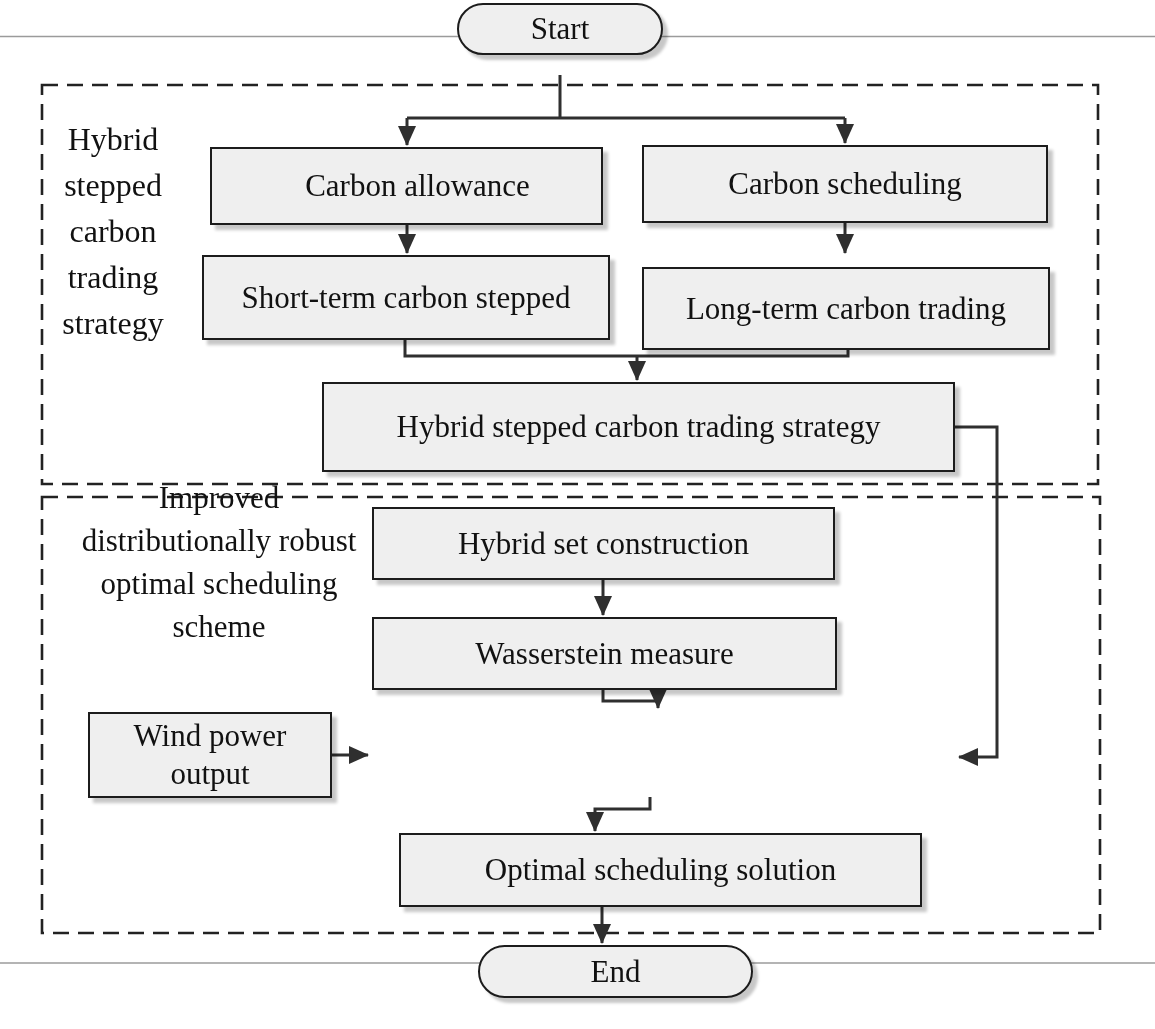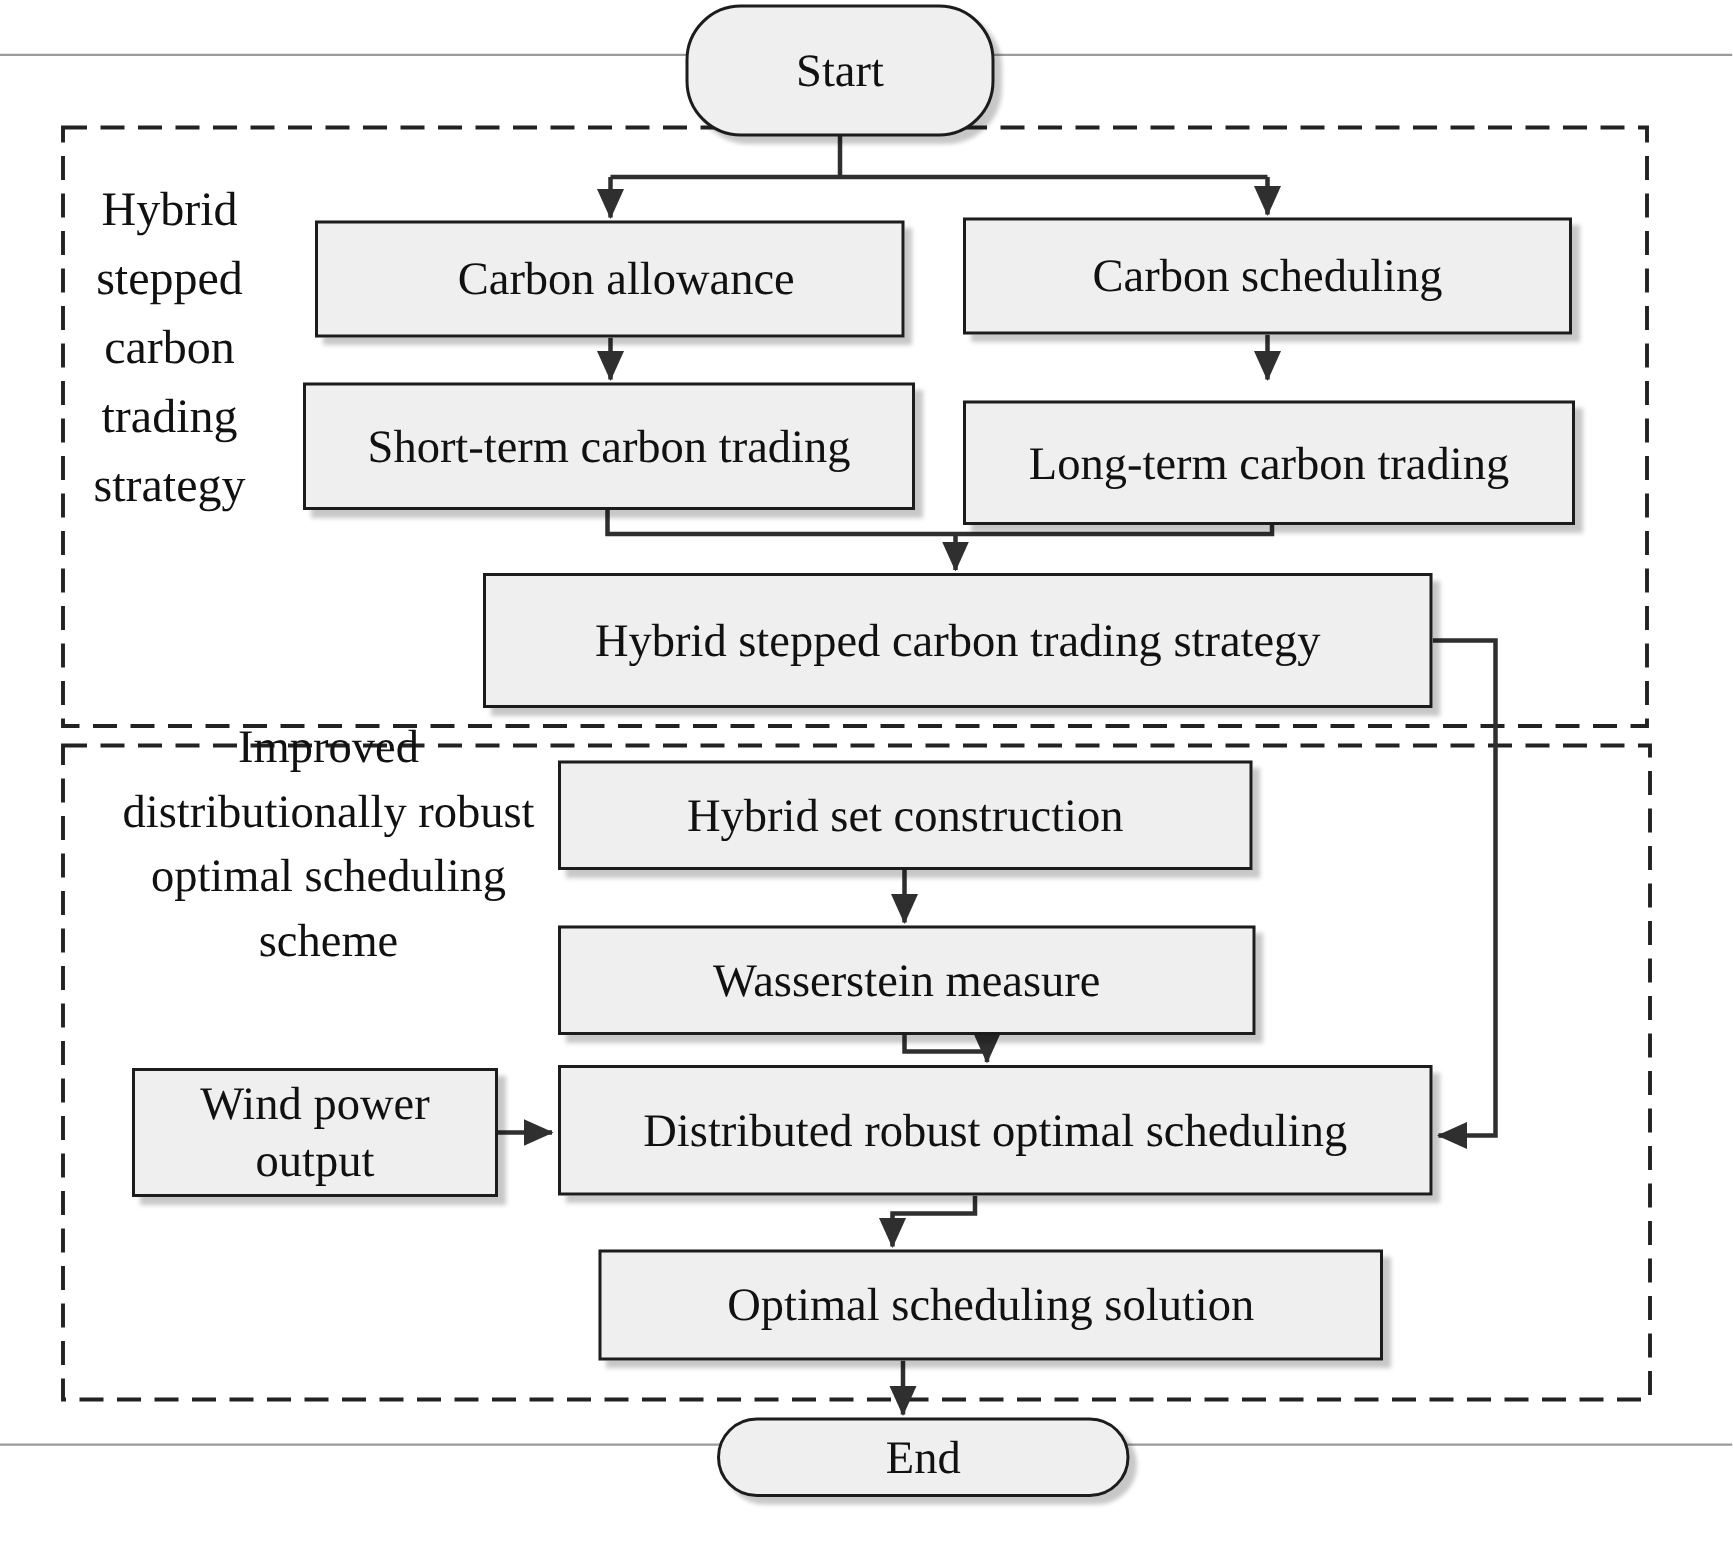--- a/index.html
+++ b/index.html
@@ -55,21 +55,21 @@
   }
   .group-label.top-label {
     left: 33px; top: 116px; width: 160px;
     font-size: 32px; line-height: 46px;
   }
   .group-label.bottom-label {
     left: 63px; top: 476px; width: 312px;
     font-size: 31px; line-height: 43px;
   }
   
-  #n-start        { left: 457px; top: 3px;   width: 206px; height: 88px; text-align: center; }
+  #n-start        { left: 457px; top: 3px;   width: 206px; height: 52px; text-align: center; }
   #n-allowance    { left: 210px; top: 147px; width: 393px; height: 78px; padding-left: 28px; }
   #n-assessment   { left: 642px; top: 145px; width: 406px; height: 78px; }
   #n-shortterm    { left: 202px; top: 255px; width: 408px; height: 85px; }
   #n-longterm     { left: 642px; top: 255px; width: 408px; height: 83px; margin-top: 12px; }
   #n-hybrid       { left: 322px; top: 382px; width: 633px; height: 90px; }
   #n-fuzzy        { left: 372px; top: 507px; width: 463px; height: 73px; }
   #n-wasserstein  { left: 372px; top: 617px; width: 465px; height: 73px; }
   #n-wind         { left: 88px;  top: 712px; width: 244px; height: 86px; }
   #n-distributed  { left: 372px; top: 710px; width: 583px; height: 87px; }
   #n-optimal      { left: 370px; top: 833px; width: 523px; height: 74px; margin-left: 29px; }
@@ -104,26 +104,25 @@
     <path class="edge" marker-end="url(#arrow)" d="M603,580 L603,615"></path>
     <path class="edge" marker-end="url(#arrow)" d="M603,690 L603,701 L658,701 L658,708"></path>
     <path class="edge" marker-end="url(#arrow)" d="M332,755 L368,755"></path>
     <path class="edge" marker-end="url(#arrow)" d="M650,797 L650,809 L595,809 L595,831"></path>
     <path class="edge" marker-end="url(#arrow)" d="M602,907 L602,943"></path>
   </svg>
 
   <div id="n-start" class="node stadium">Start</div>
   <div id="n-allowance" class="node">Carbon allowance</div>
   <div id="n-assessment" class="node">Carbon scheduling</div>
-  <div id="n-shortterm" class="node">Short-term carbon trading</div>
+  <div id="n-shortterm" class="node">Short-term carbon stepped</div>
   <div id="n-longterm" class="node">Long-term carbon trading</div>
   <div id="n-hybrid" class="node">Hybrid stepped carbon trading strategy</div>
   <div id="n-fuzzy" class="node">Hybrid set construction</div>
   <div id="n-wind" class="node">Wind power output</div>
   <div id="n-wasserstein" class="node">Wasserstein measure</div>
-  <div id="n-distributed" class="node">Distributed robust optimal scheduling</div>
   <div id="n-optimal" class="node">Optimal scheduling solution</div>
   <div id="n-end" class="node stadium">End</div>
 
   <div class="group-label top-label">Hybrid stepped carbon trading strategy</div>
   <div class="group-label bottom-label">Improved distributionally robust optimal scheduling scheme</div>
 
 </div>
 
 </body></html>

